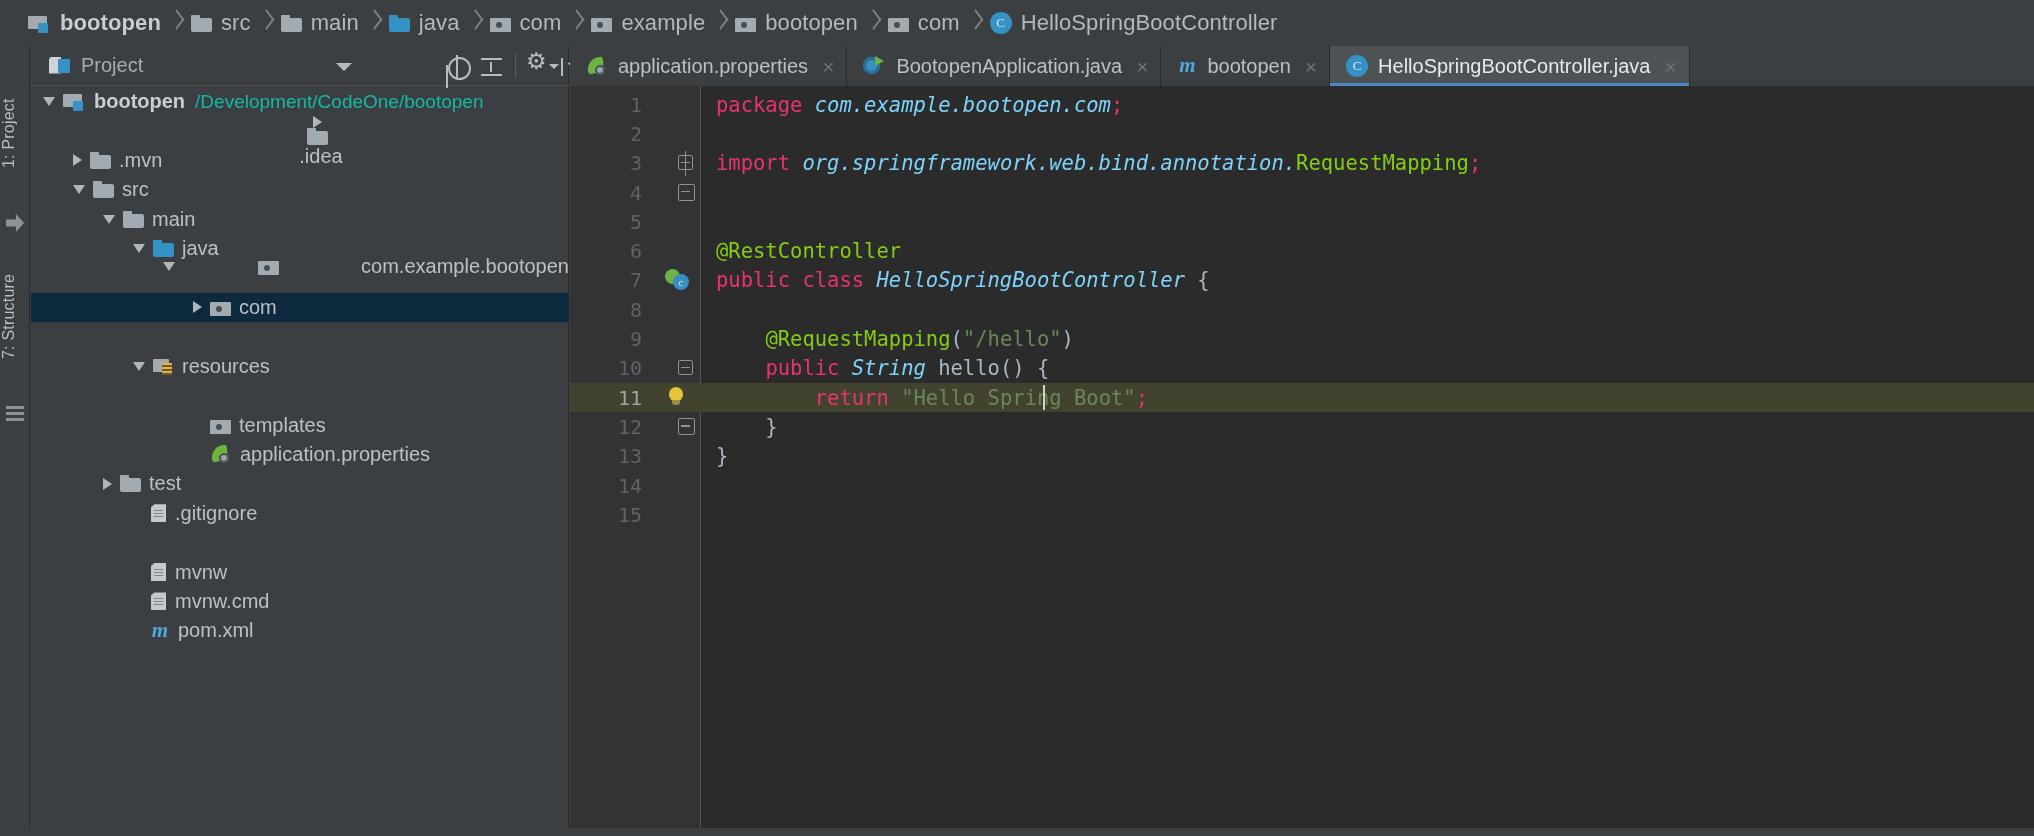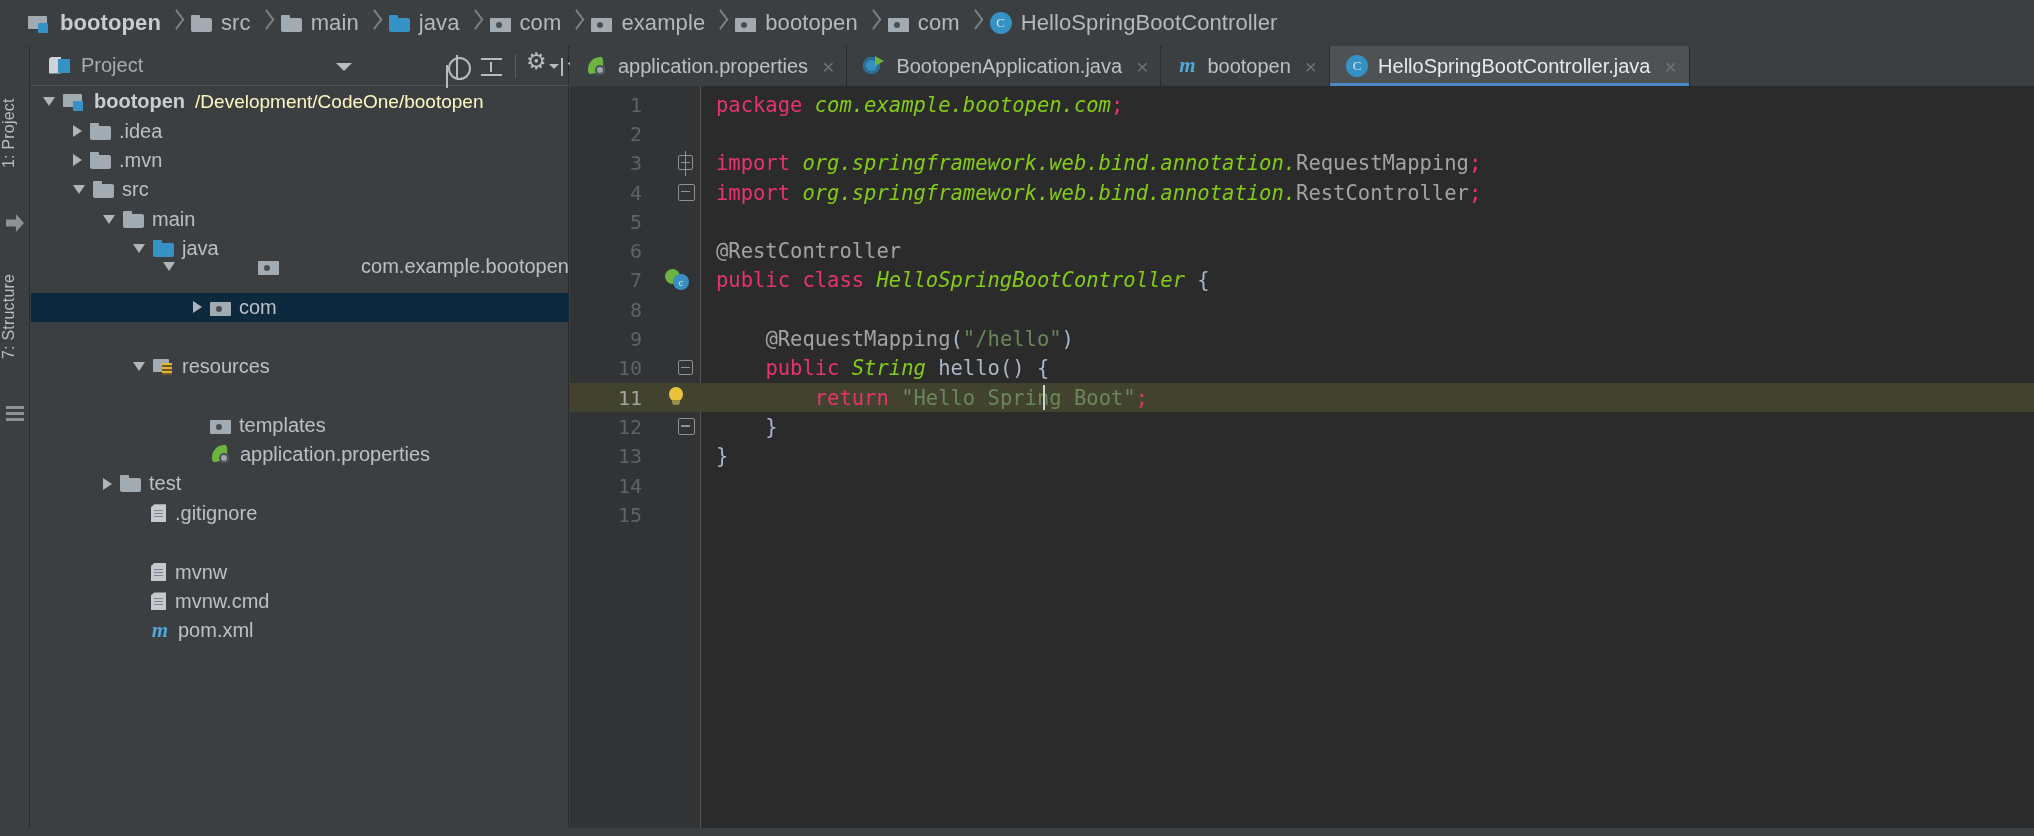--- a/index.html
+++ b/index.html
@@ -241,21 +241,21 @@
     border-top: 6px solid transparent; border-bottom: 6px solid transparent;
   }
   .twist.open {
     border-top: 9px solid #b0b5b9;
     border-left: 6px solid transparent; border-right: 6px solid transparent;
   }
   .twist.none { border: none; width: 9px; }
   .ticon { flex:0 0 auto; margin-right: 8px; }
   .tlabel { color:#bcc0c4; font-size: 20px; }
   .tlabel.bold { font-weight: bold; color:#c9ced2; }
-  .tpath { color:#fef9c3; font-size: 19px; margin-left: 10px; }
+  .tpath { color:#14b8a6; font-size: 19px; margin-left: 10px; }
 
   
   #editor-area {
     position:absolute; left:570px; top:46px; width:1464px; height:790px;
     background:#2b2b2b;
   }
   #tabbar {
     position:absolute; left:0; top:0; width:1464px; height:40px;
     background:#3c3f41;
     display:flex; align-items:stretch;
@@ -301,22 +301,22 @@
   .lnum {
     position:absolute; left:0; width:72px; text-align:right;
     color:#606366; font-size:20px;
   }
   .codeline.hl .lnum { color:#a4a3a0; }
   .ctext {
     position:absolute; left:146px; font-size:20.5px; white-space:pre;
     letter-spacing:0px;
   }
   .kwp  { color:#e8336d; }
-  .ident{ color:#84cc16; font-style:italic; }
-  .anno { color:#a3a3a3; }
+  .ident{ color:#7dd3fc; font-style:italic; }
+  .anno { color:#84cc16; }
   .str  { color:#6a8759; }
   .plain{ color:#a9b7c6; }
   .semi { color:#e8336d; }
 
   
   .foldmark {
     position:absolute; left:108px; width:18px; height:18px;
   }
   .foldmark .box {
     position:absolute; left:0; top:0; width:15px; height:15px;
@@ -445,21 +445,21 @@
     <div id="btn-settings-arrow"></div>
     <div class="tb-btn" id="btn-hide"></div>
   </div>
   <div id="tree">
       <div class="trow" style="position: absolute; top: 0px; left: 0px; width: 538px; padding-left: 12px;">
         <span class="twist open"></span>
         <span class="ico-module ticon"></span>
         <span class="tlabel bold">bootopen</span>
         <span class="tpath">/Development/CodeOne/bootopen</span>
       </div>
-      <div class="trow" style="position: absolute; top: 29.4px; left: 0px; width: 538px; padding-left: 42px;">
+      <div class="trow" style="position: absolute; top: 29.4px; left: 0px; width: 538px; padding-left: 42px; flex-direction: column;">
         <span class="twist closed"></span>
         <span class="ico-folder ticon"></span>
         <span class="tlabel">.idea</span>
       </div>
       <div class="trow" style="position: absolute; top: 58.8px; left: 0px; width: 538px; padding-left: 42px; align-items: center;">
         <span class="twist closed"></span>
         <span class="ico-folder ticon"></span>
         <span class="tlabel">.mvn</span>
       </div>
       <div class="trow" style="position: absolute; top: 88.2px; left: 0px; width: 538px; padding-left: 42px;">
@@ -565,21 +565,20 @@
       <div class="codeline" style="top: 33.3px;">
         <span class="lnum">2</span>
         <span class="ctext"></span>
       </div>
       <div class="codeline" style="top: 62.6px;">
         <span class="lnum">3</span>
         <span class="ctext"><span class="kwp">import </span><span class="ident">org.springframework.web.bind.annotation.</span><span class="anno">RequestMapping</span><span class="semi">;</span></span>
       </div>
       <div class="codeline" style="top: 91.9px;">
         <span class="lnum">4</span>
-        <span class="ctext"><span class="kwp">import </span><span class="ident">org.springframework.web.bind.annotation.</span><span class="anno">RestController</span><span class="semi">;</span></span>
       </div>
       <div class="codeline" style="top: 121.2px;">
         <span class="lnum">5</span>
         <span class="ctext"></span>
       </div>
       <div class="codeline" style="top: 150.5px;">
         <span class="lnum">6</span>
         <span class="ctext"><span class="anno">@RestController</span></span>
       </div>
       <div class="codeline" style="top: 179.8px;">

